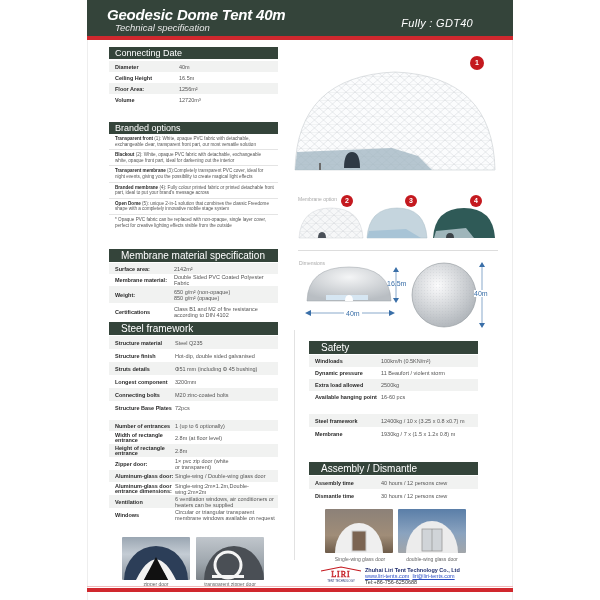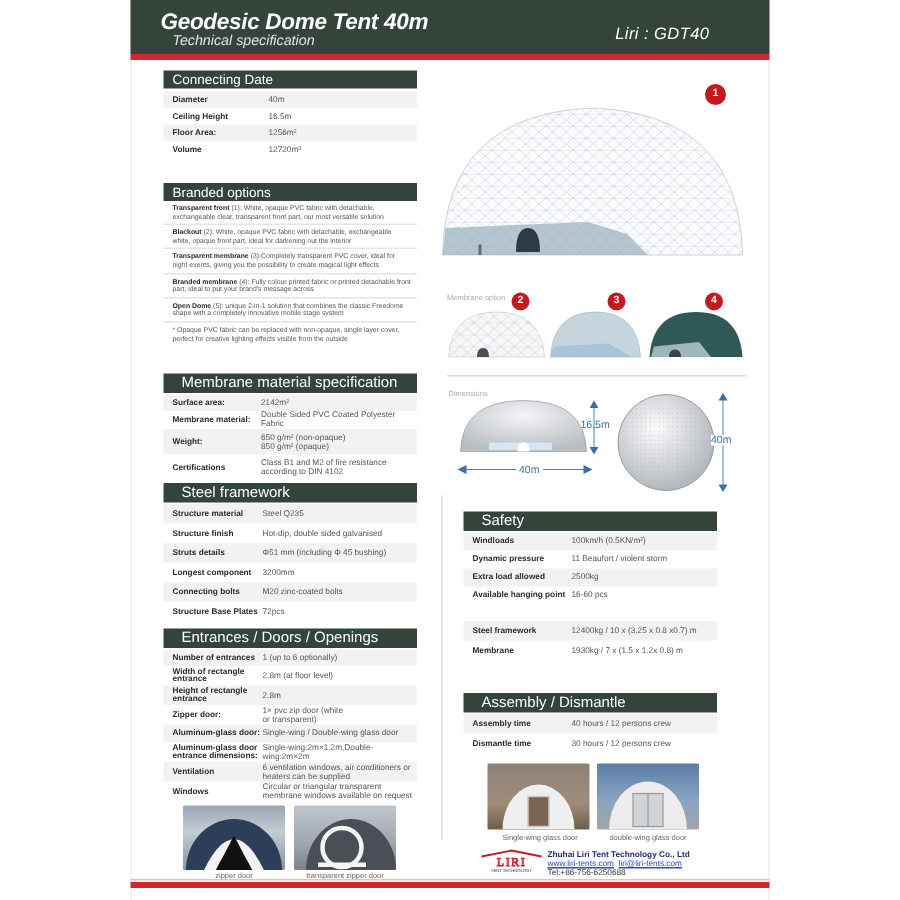--- a/index.html
+++ b/index.html
@@ -47,21 +47,21 @@
   .logo { position: absolute; left: 319px; top: 566px; width: 44px; height: 16px; }
 </style>
 </head>
 <body>
 
 <div class="page"></div>
 
 <div class="header">
   <div class="title">Geodesic Dome Tent 40m</div>
   <div class="subtitle">Technical specification</div>
-  <div class="type">Liri : GDT40</div>
+  <div class="type">Fully : GDT40</div>
 </div>
 <div class="redbar"></div>
 
 <div class="section" style="left:109px; top:47px; width:169px;">
   <div class="sec-head">Connecting Date</div>
   <div style="margin-top:2px;">
     <div class="row" style="height:11px;">
         <span class="k" style="width:64px;">Diameter</span>
         <span class="v">40m</span>
       </div>
@@ -137,21 +137,20 @@
         <span class="v">M20 zinc-coated bolts</span>
       </div>
     <div class="row" style="height:13px;">
         <span class="k" style="width:60px;">Structure Base Plates</span>
         <span class="v">72pcs</span>
       </div>
   </div>
 </div>
 
 <div class="section" style="left:109px; top:419px; width:169px;">
-  <div class="sec-head big">Entrances / Doors / Openings</div>
   <div style="margin-top:1px;">
     <div class="row" style="height:11px;">
         <span class="k" style="width:60px;">Number of entrances</span>
         <span class="v">1 (up to 6 optionally)</span>
       </div>
     <div class="row" style="height:13px;">
         <span class="k" style="width:60px; line-height:5px;">Width of rectangle entrance</span>
         <span class="v">2.8m (at floor level)</span>
       </div>
     <div class="row" style="height:13px;">

